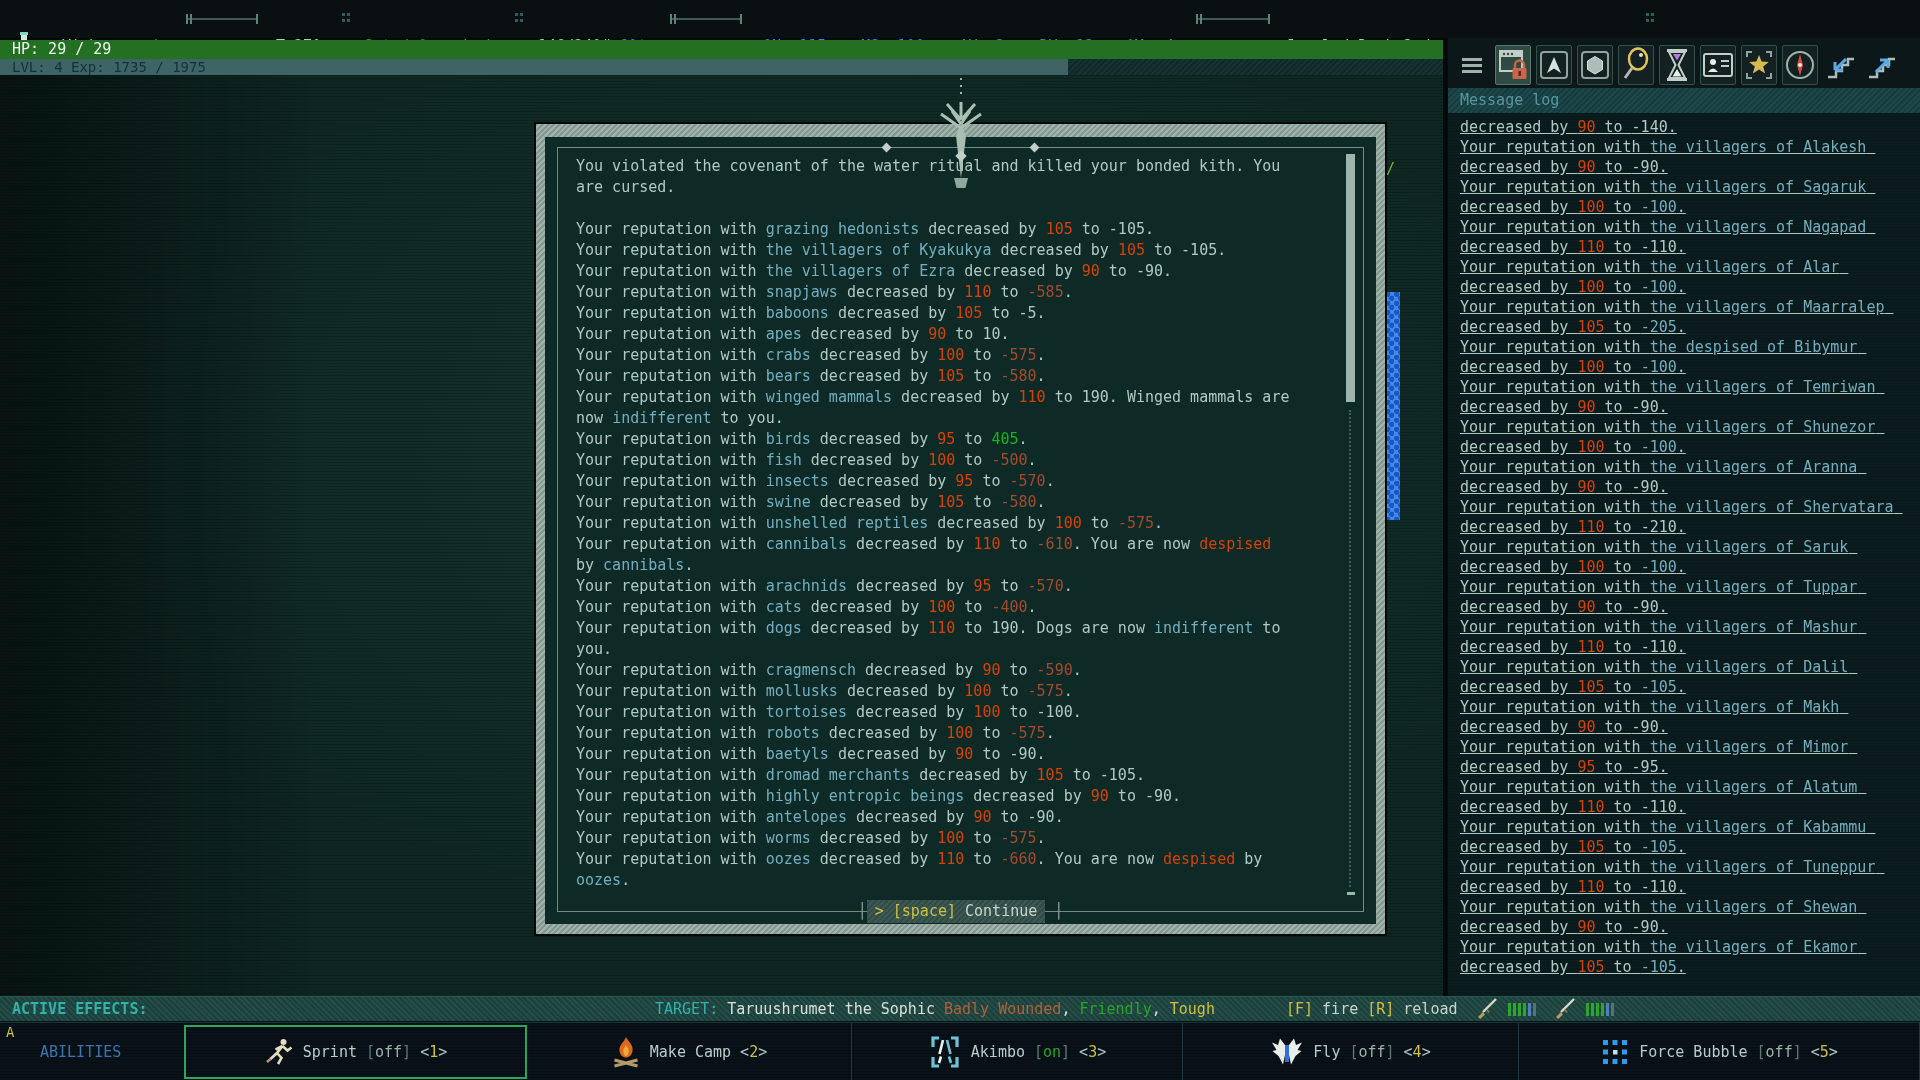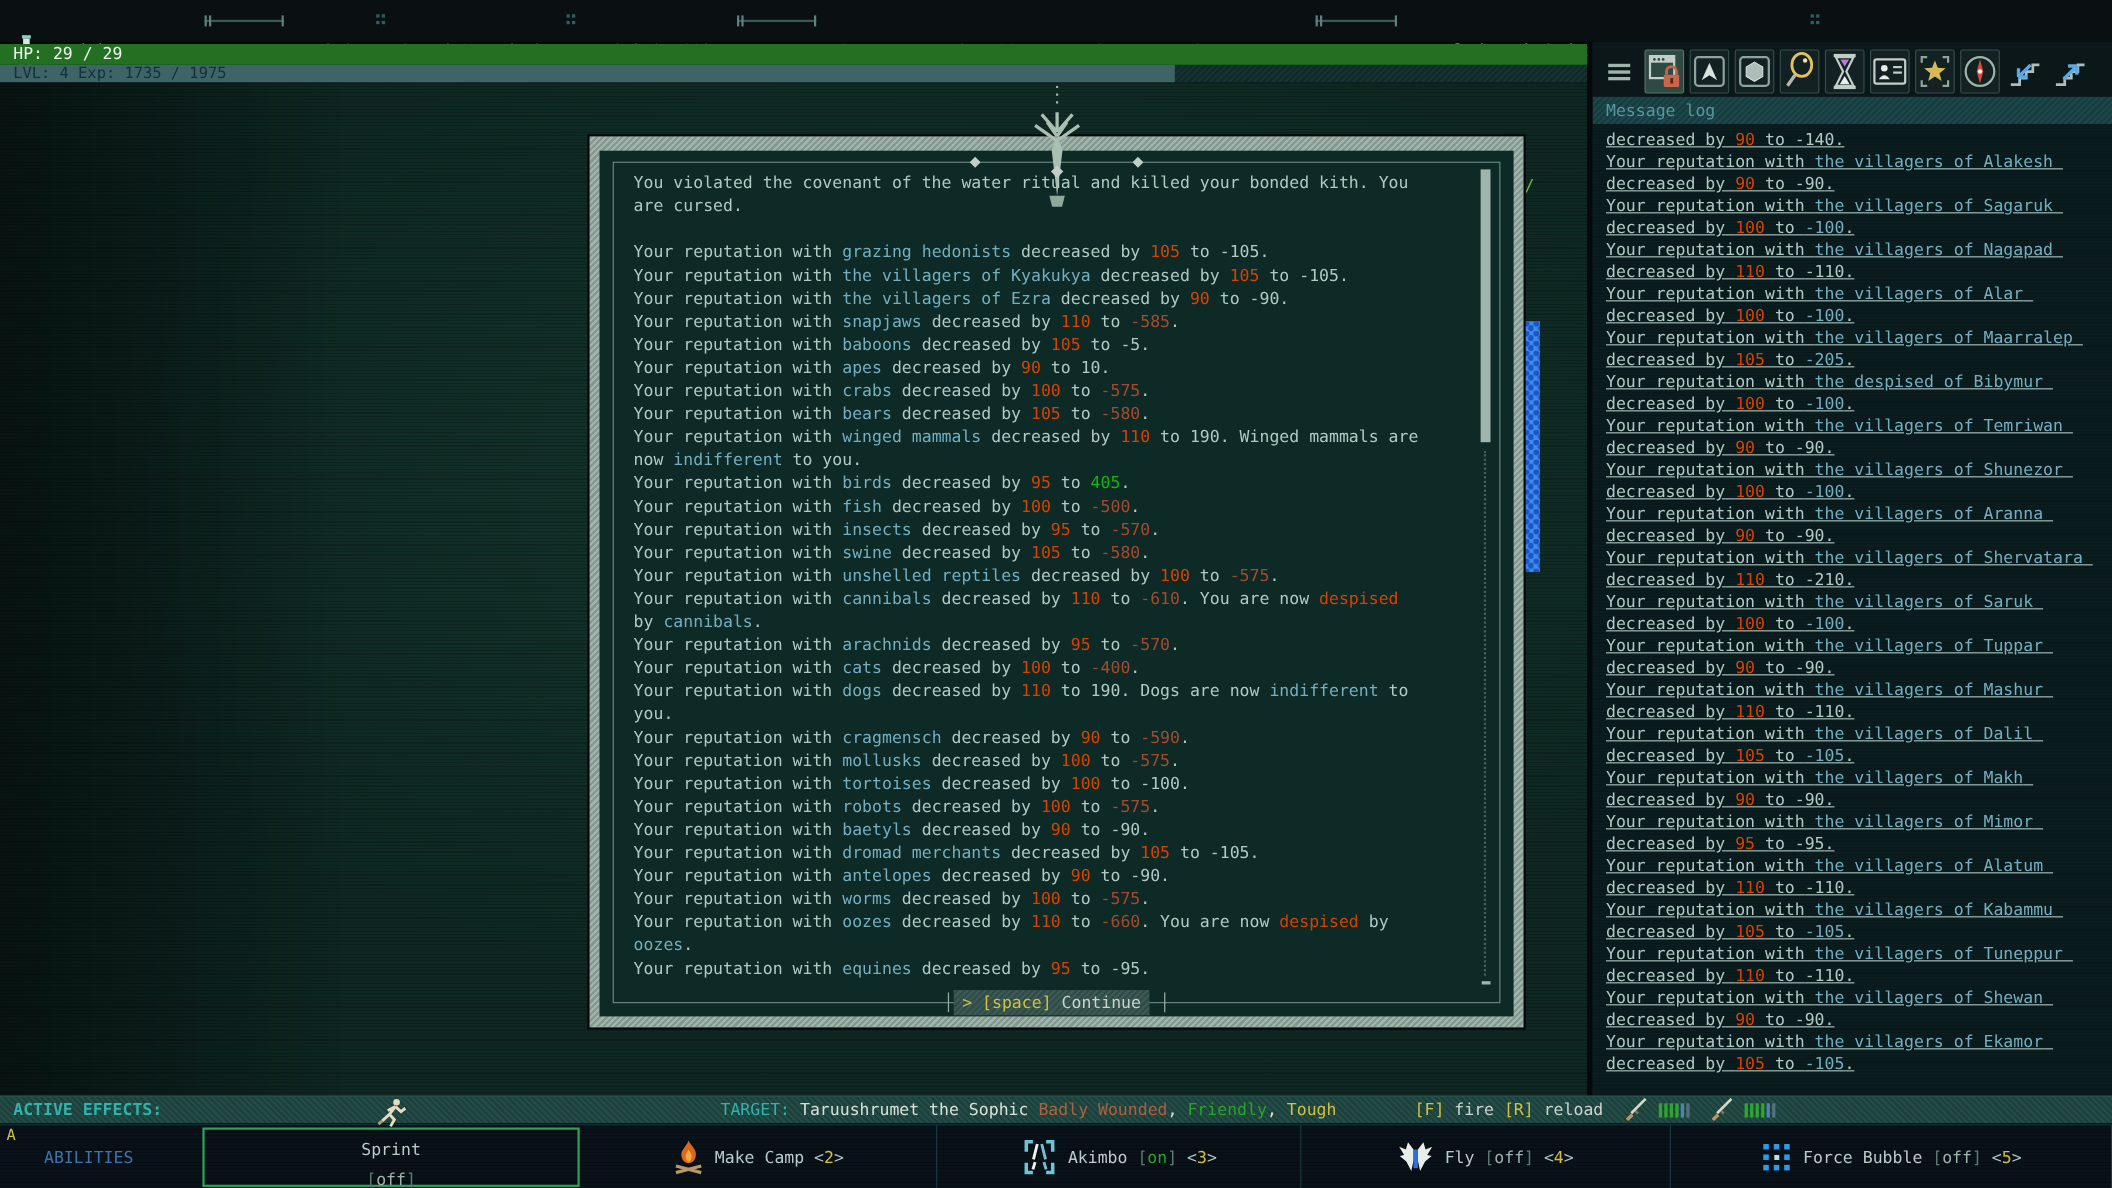--- a/index.html
+++ b/index.html
@@ -298,20 +298,21 @@
             <div class="dlg-line"><span class="c-y">Your reputation with </span><span class="c-c">cannibals</span><span class="c-y"> decreased by </span><span class="c-R">110</span><span class="c-y"> to </span><span class="c-r">-610</span><span class="c-y">.</span><span class="c-y"> You are now </span><span class="c-R">despised</span><span class="c-y"> by </span><span class="c-c">cannibals</span><span class="c-y">.</span></div>
             <div class="dlg-line"><span class="c-y">Your reputation with </span><span class="c-c">arachnids</span><span class="c-y"> decreased by </span><span class="c-R">95</span><span class="c-y"> to </span><span class="c-r">-570</span><span class="c-y">.</span></div>
             <div class="dlg-line"><span class="c-y">Your reputation with </span><span class="c-c">cats</span><span class="c-y"> decreased by </span><span class="c-R">100</span><span class="c-y"> to </span><span class="c-r">-400</span><span class="c-y">.</span></div>
             <div class="dlg-line"><span class="c-y">Your reputation with </span><span class="c-c">dogs</span><span class="c-y"> decreased by </span><span class="c-R">110</span><span class="c-y"> to </span><span class="c-y">190</span><span class="c-y">.</span><span class="c-y"> Dogs are now </span><span class="c-c">indifferent</span><span class="c-y"> to you.</span></div>
             <div class="dlg-line"><span class="c-y">Your reputation with </span><span class="c-c">cragmensch</span><span class="c-y"> decreased by </span><span class="c-R">90</span><span class="c-y"> to </span><span class="c-r">-590</span><span class="c-y">.</span></div>
             <div class="dlg-line"><span class="c-y">Your reputation with </span><span class="c-c">mollusks</span><span class="c-y"> decreased by </span><span class="c-R">100</span><span class="c-y"> to </span><span class="c-r">-575</span><span class="c-y">.</span></div>
             <div class="dlg-line"><span class="c-y">Your reputation with </span><span class="c-c">tortoises</span><span class="c-y"> decreased by </span><span class="c-R">100</span><span class="c-y"> to </span><span class="c-y">-100</span><span class="c-y">.</span></div>
             <div class="dlg-line"><span class="c-y">Your reputation with </span><span class="c-c">robots</span><span class="c-y"> decreased by </span><span class="c-R">100</span><span class="c-y"> to </span><span class="c-r">-575</span><span class="c-y">.</span></div>
             <div class="dlg-line"><span class="c-y">Your reputation with </span><span class="c-c">baetyls</span><span class="c-y"> decreased by </span><span class="c-R">90</span><span class="c-y"> to </span><span class="c-y">-90</span><span class="c-y">.</span></div>
             <div class="dlg-line"><span class="c-y">Your reputation with </span><span class="c-c">dromad merchants</span><span class="c-y"> decreased by </span><span class="c-R">105</span><span class="c-y"> to </span><span class="c-y">-105</span><span class="c-y">.</span></div>
+            <div class="dlg-line"><span class="c-y">Your reputation with </span><span class="c-c">highly entropic beings</span><span class="c-y"> decreased by </span><span class="c-R">90</span><span class="c-y"> to </span><span class="c-y">-90</span><span class="c-y">.</span></div>
             <div class="dlg-line"><span class="c-y">Your reputation with </span><span class="c-c">antelopes</span><span class="c-y"> decreased by </span><span class="c-R">90</span><span class="c-y"> to </span><span class="c-y">-90</span><span class="c-y">.</span></div>
             <div class="dlg-line"><span class="c-y">Your reputation with </span><span class="c-c">worms</span><span class="c-y"> decreased by </span><span class="c-R">100</span><span class="c-y"> to </span><span class="c-r">-575</span><span class="c-y">.</span></div>
             <div class="dlg-line"><span class="c-y">Your reputation with </span><span class="c-c">oozes</span><span class="c-y"> decreased by </span><span class="c-R">110</span><span class="c-y"> to </span><span class="c-r">-660</span><span class="c-y">.</span><span class="c-y"> You are now </span><span class="c-R">despised</span><span class="c-y"> by </span><span class="c-c">oozes</span><span class="c-y">.</span></div>
             <div class="dlg-line"><span class="c-y">Your reputation with </span><span class="c-c">equines</span><span class="c-y"> decreased by </span><span class="c-R">95</span><span class="c-y"> to </span><span class="c-y">-95</span><span class="c-y">.</span></div>
           </div>
         <div class="dlg-scroll">
           <div class="thumb"></div>
           <div class="strack"></div>
           <div class="send"></div>
         </div>
@@ -357,21 +358,21 @@
           <span class="pip" style="background: rgb(47, 165, 47);"></span>
           <span class="pip" style="background: rgb(78, 129, 184);"></span>
           <span class="pip" style="background: rgb(86, 112, 126);"></span>
         </span>
       </span>
   </div>
 
   <div class="abs abar">
     <span class="akey">A</span>
     <span class="abilities-label">ABILITIES</span>
-    <span id="slots"><div class="slot sel" style="left: 184px; width: 343px; flex-direction: column;"><span class="aicon"><svg width="30" height="30" viewBox="0 0 30 30">
+    <span id="slots"><div class="slot sel" style="left: 184px; width: 343px;"><span class="aicon"><svg width="30" height="30" viewBox="0 0 30 30">
               <circle cx="19.5" cy="5" r="3" fill="#E6DCC0"></circle>
               <path d="M18.5 9 L13 16 L6.5 22 M13 16 L17.5 21 L14 27 M18.5 9 L11.5 12.5 M18.5 9 L23.5 13.5 L27.5 10.5" stroke="#E6DCC0" stroke-width="2.6" fill="none"></path>
               <path d="M6.5 22 l-3.5 3" stroke="#B89A6A" stroke-width="2.6"></path>
             </svg></span><span class="aname">Sprint</span><span><span class="sbr">[</span><span class="st-off">off</span><span class="sbr">]</span></span><span class="hk">&lt;<span class="num">1</span>&gt;</span></div><div class="slot" style="left: 527px; width: 325px;"><span class="aicon"><svg width="30" height="32" viewBox="0 0 30 32">
               <path d="M15 1 C18 6.5 22.5 9 21.5 15 C20.8 19.4 18 21.5 15 21.5 C12 21.5 9.2 19.4 8.5 15 C7.6 9.6 12 7.5 15 1 Z" fill="#D96820"></path>
               <path d="M15 9 C16.8 12 18.2 13.2 17.6 16.4 C17.1 18.9 16 20 15 20 C14 20 12.9 18.9 12.4 16.4 C11.8 13.2 13.5 12 15 9 Z" fill="#F2A83C"></path>
               <path d="M3.5 24 L26.5 30 M26.5 24 L3.5 30" stroke="#B89A6A" stroke-width="3"></path>
             </svg></span><span class="aname">Make Camp</span><span class="hk">&lt;<span class="num">2</span>&gt;</span></div><div class="slot" style="left: 852px; width: 331px;"><span class="aicon"><svg width="34" height="34" viewBox="0 0 34 34">
               <path d="M11 3 H5 V12 M5 22 v9 h6 M23 3 h6 v9 M29 22 v9 h-6" stroke="#6FC3D8" stroke-width="3.2" fill="none"></path>
               <path d="M15 5 L11.5 19 M13 21.5 L11 28" stroke="#EEF2EE" stroke-width="2.6" fill="none"></path>

